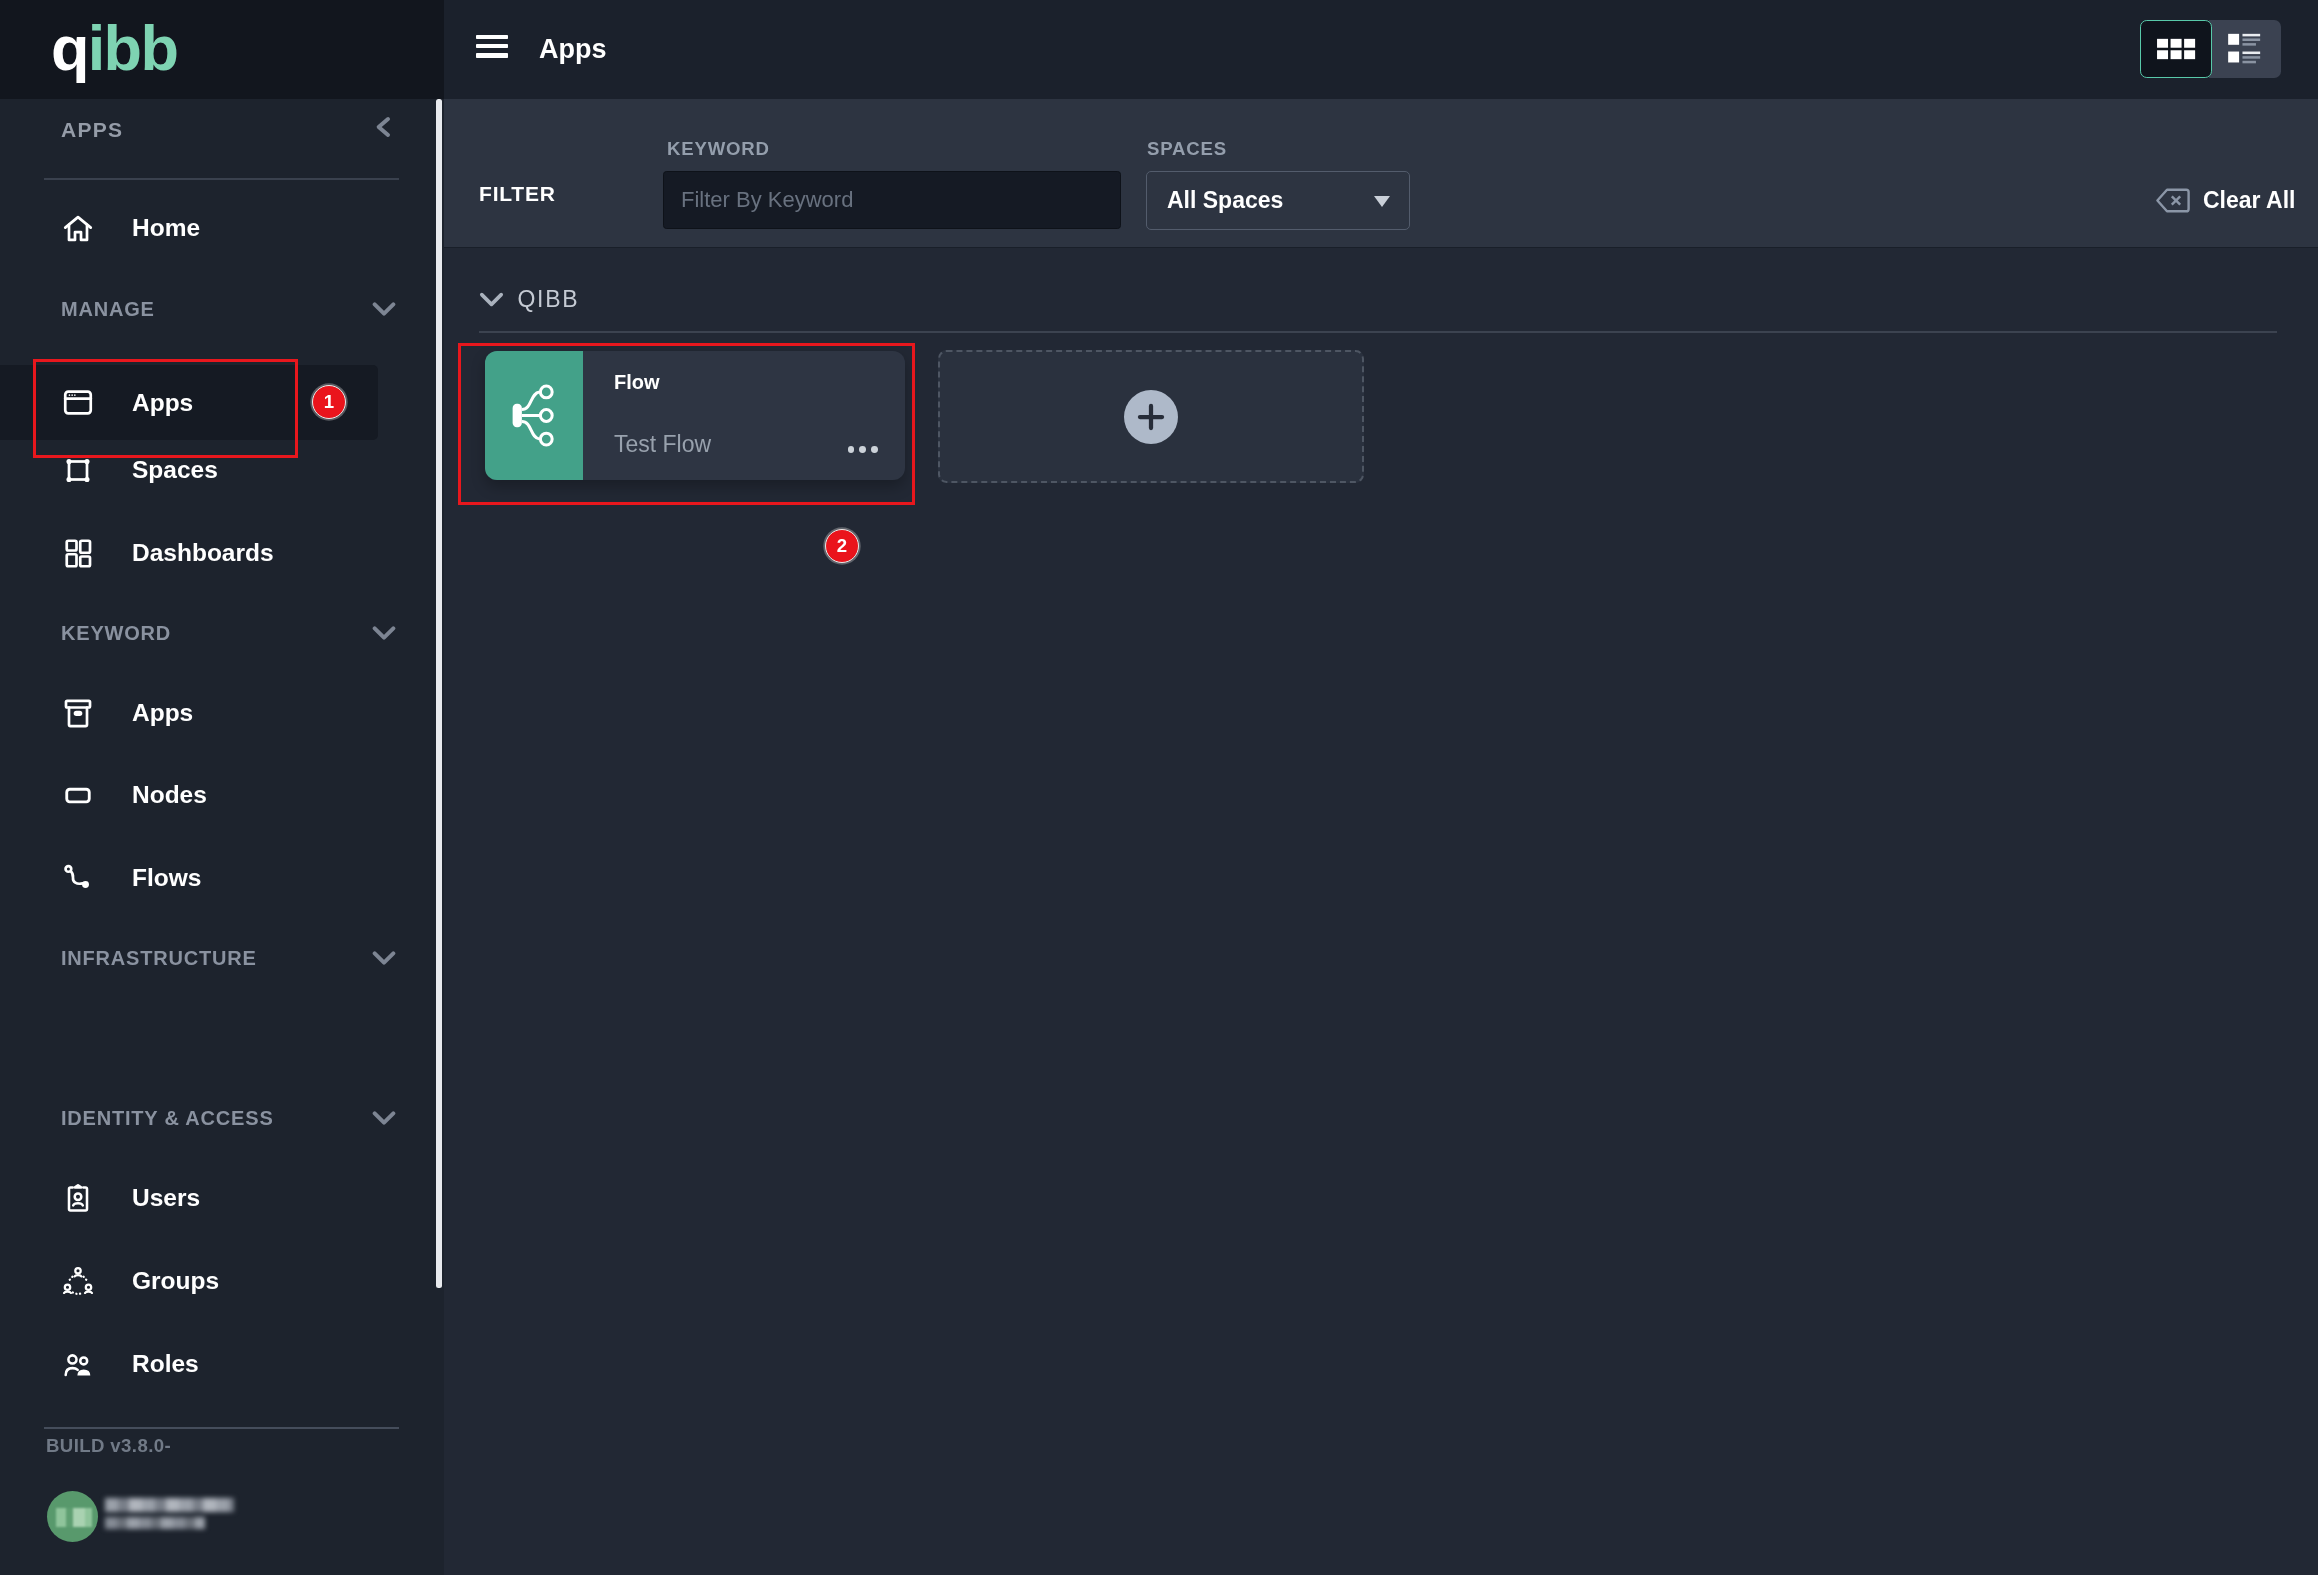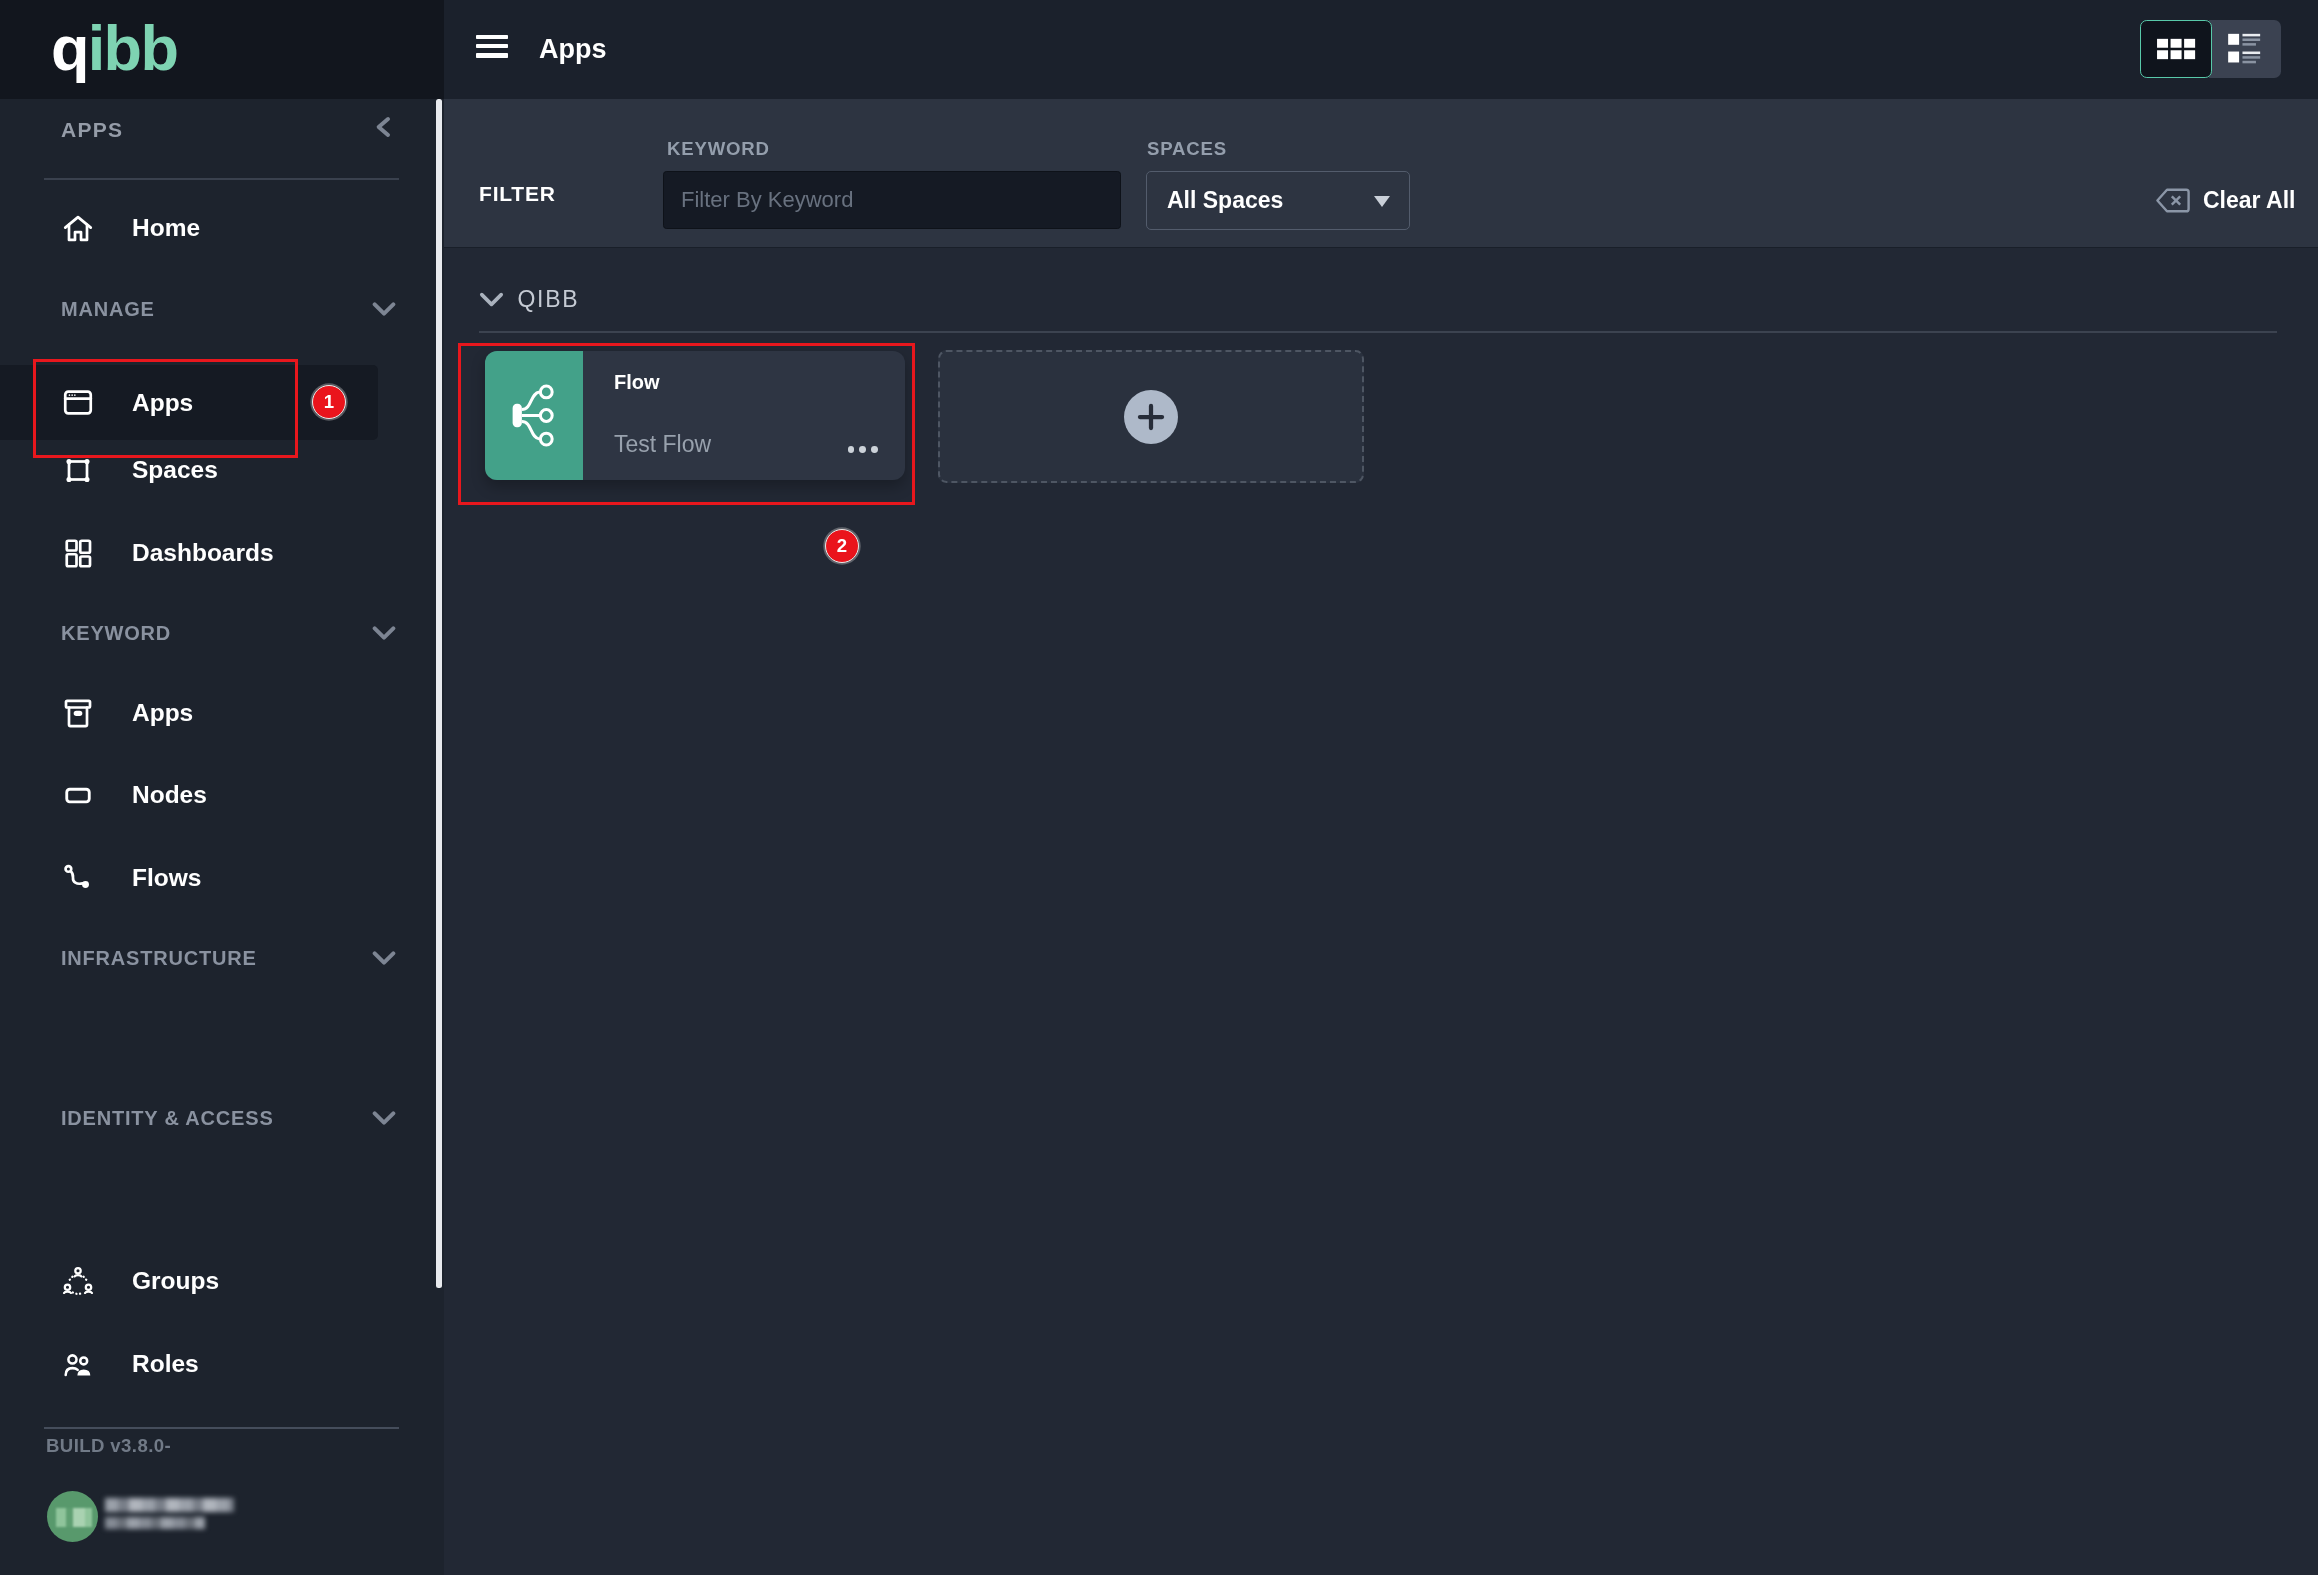--- a/index.html
+++ b/index.html
@@ -248,20 +248,31 @@
 
     <div class="section-head" style="top:1099px;text-align:right;">
       <span class="slabel">IDENTITY &amp; ACCESS</span>
       <span class="schev">
         <svg width="24" height="15" viewBox="0 0 18 11">
             <polyline points="2,2 9,9 16,2" fill="none" stroke="#7d8593" stroke-width="3" stroke-linecap="round" stroke-linejoin="round"></polyline>
           </svg>
       </span>
     </div>
 
+    <div class="nav-item" style="top:1161px;">
+      <span class="nicon">
+        <svg width="36" height="36" viewBox="0 0 24 24" fill="none" stroke="#fff" stroke-width="1.7" stroke-linecap="round" stroke-linejoin="round">
+            <path d="M8.5 4.6 H7 Q6 4.6 6 5.6 V19 Q6 20 7 20 H17 Q18 20 18 19 V5.6 Q18 4.6 17 4.6 H15.5"></path>
+            <path d="M10 4.6 L12 3.2 L14 4.6 Z"></path>
+            <circle cx="12" cy="10.8" r="2.2"></circle>
+            <path d="M8.8 16.6 C 9.6 14.6, 14.4 14.6, 15.2 16.6"></path>
+          </svg>
+      </span>
+      <span class="nlabel">Users</span>
+    </div>
 
     <div class="nav-item" style="top:1244px;">
       <span class="nicon">
         <svg width="36" height="36" viewBox="0 0 24 24" fill="none" stroke="#fff" stroke-width="1.5" stroke-linecap="round">
             <circle cx="12" cy="4.8" r="1.8"></circle>
             <path d="M9.7 8.6 C 10.3 7.4, 13.7 7.4, 14.3 8.6"></path>
             <circle cx="5" cy="15.8" r="1.8"></circle>
             <path d="M2.7 19.6 C 3.3 18.4, 6.7 18.4, 7.3 19.6"></path>
             <circle cx="19" cy="15.8" r="1.8"></circle>
             <path d="M16.7 19.6 C 17.3 18.4, 20.7 18.4, 21.3 19.6"></path>

